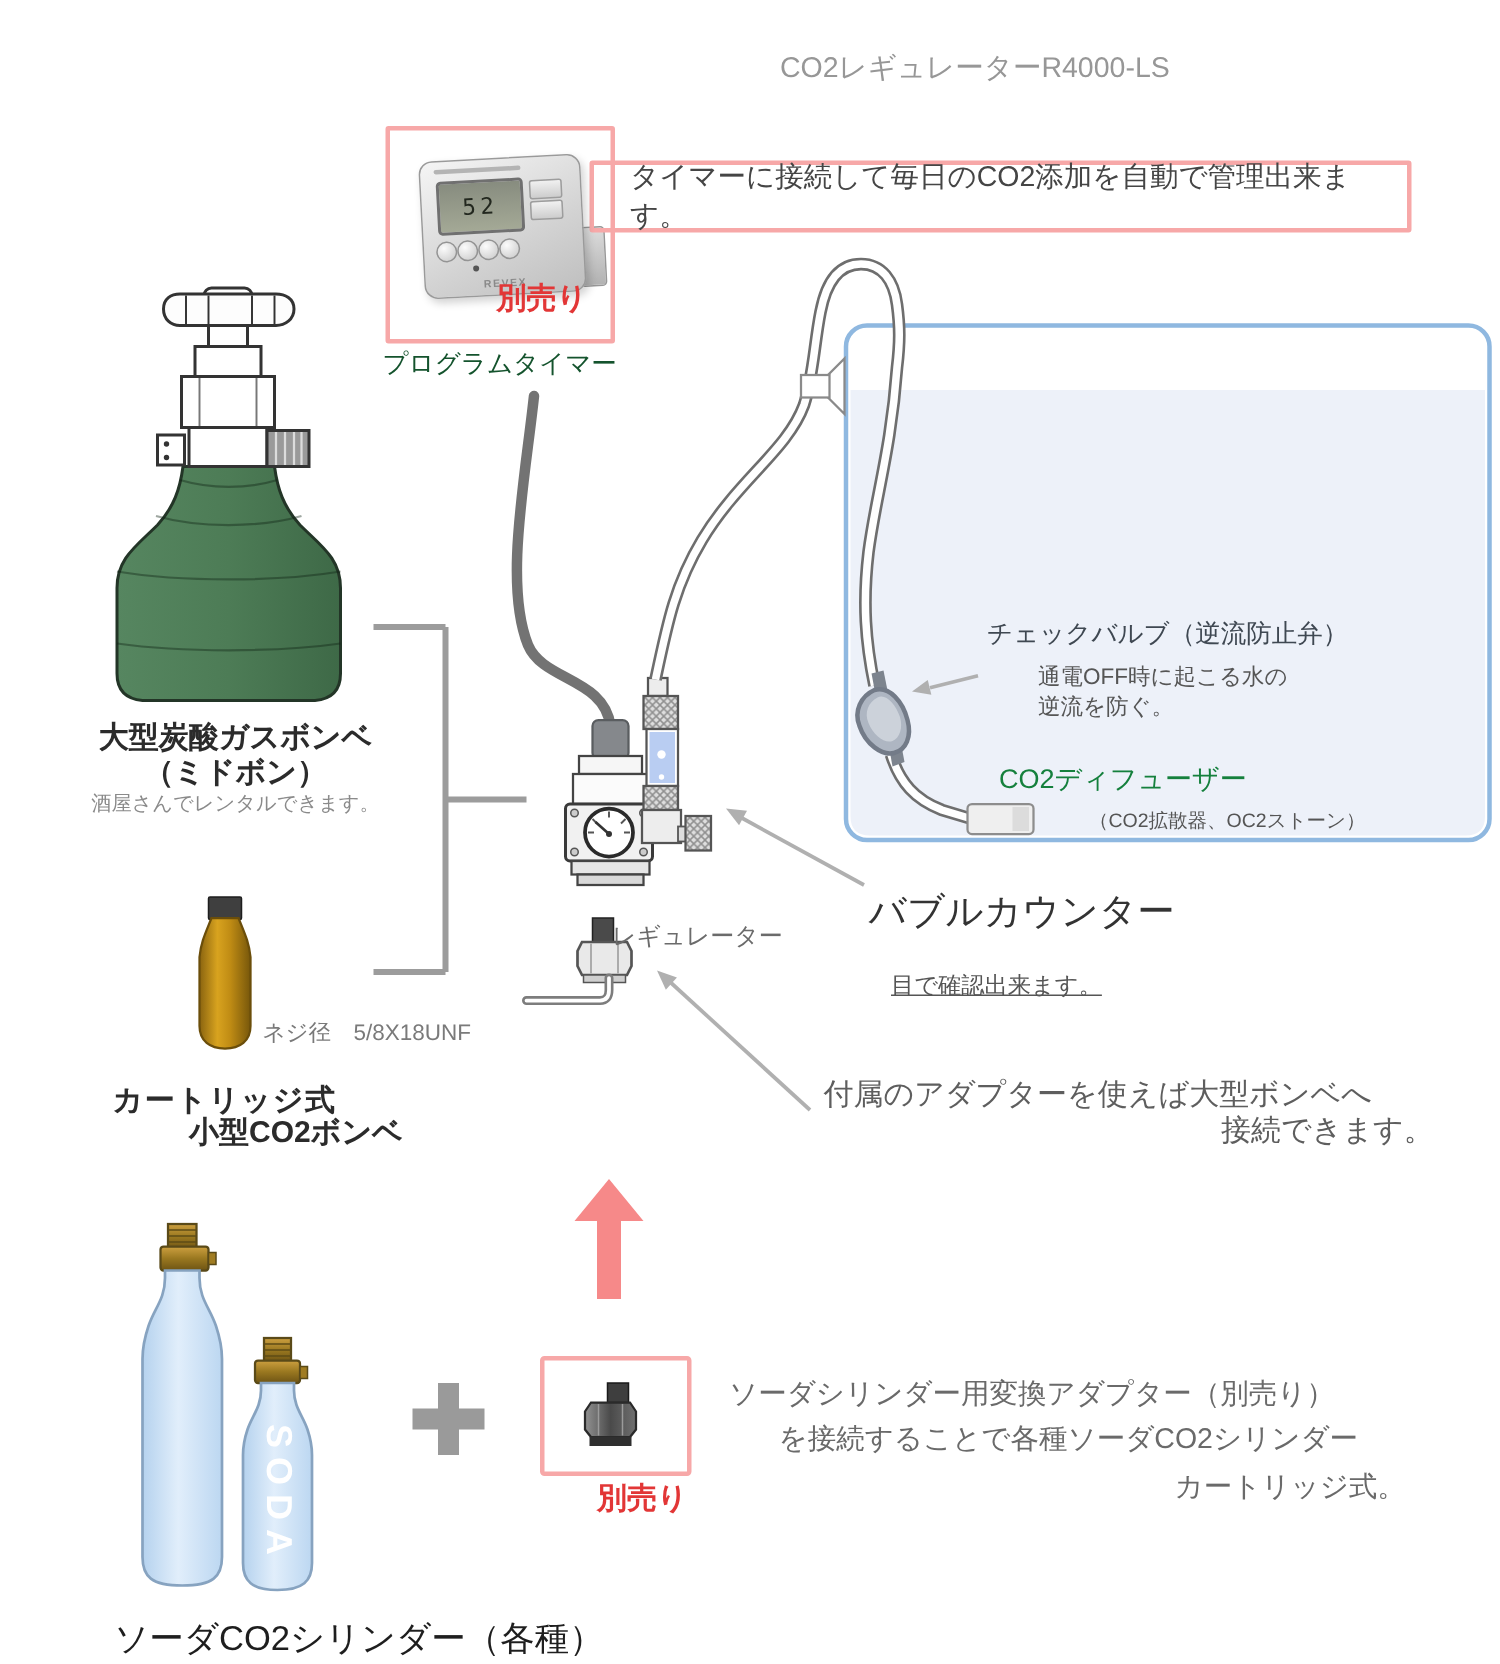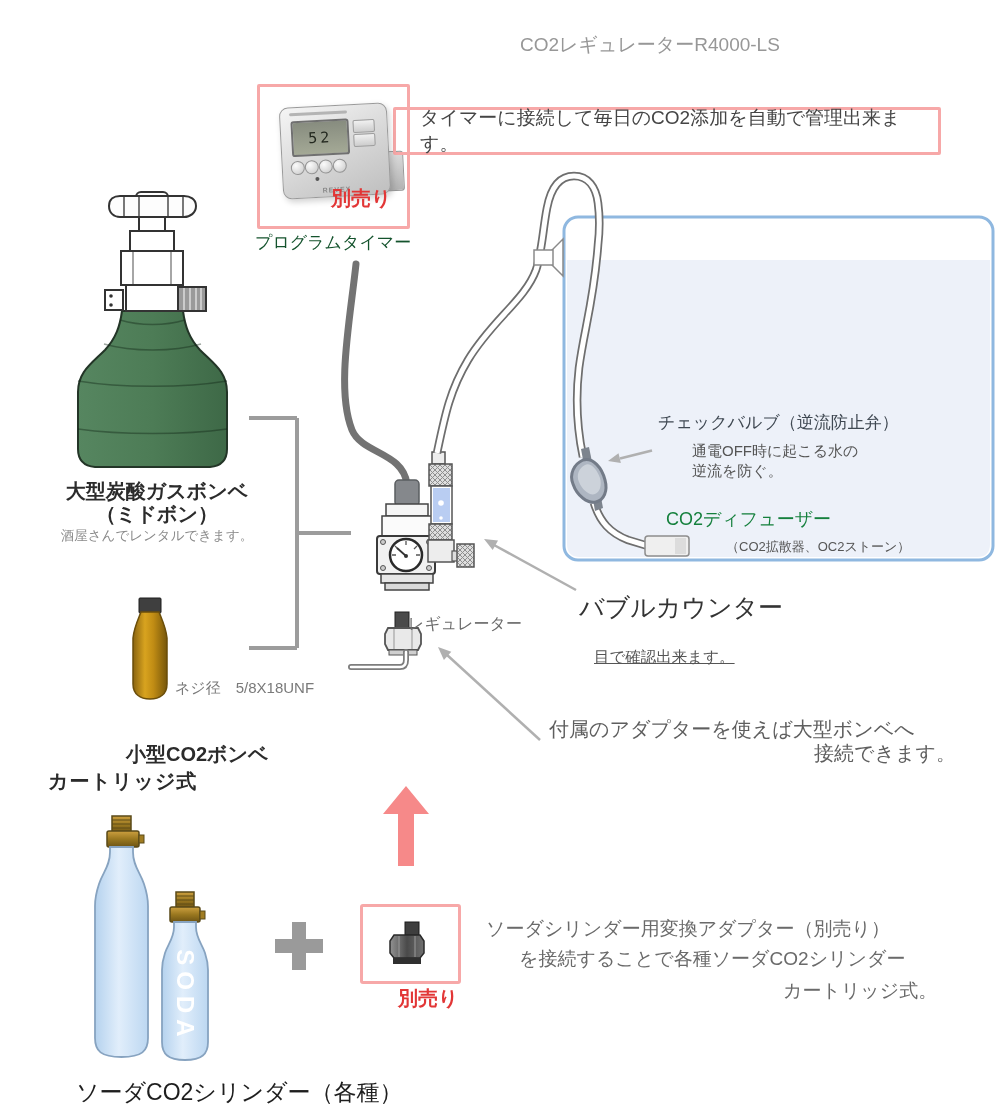--- a/index.html
+++ b/index.html
@@ -240,21 +240,21 @@
 </div>
 <div class="lbl red" style="left:331px;top:185px;">別売り</div>
 <div class="callout-box">タイマーに接続して毎日のCO2添加を自動で管理出来ます。</div>
 <div class="lbl" style="left:255px;top:231px;font-size:17px;color:#14532d;">プログラムタイマー</div>
 
 <div class="lbl b-title" style="left:57px;top:501px;width:200px;text-align:center;">（ミドボン）</div>
 <div class="lbl b-title" style="left:57px;top:478px;width:200px;text-align:center;">大型炭酸ガスボンベ</div>
 <div class="lbl" style="left:57px;top:527px;width:200px;text-align:center;font-size:13.5px;color:#8a8a8a;">酒屋さんでレンタルできます。</div>
 
 <div class="lbl" style="left:175px;top:679px;font-size:15px;color:#7a7a7a;">ネジ径　5/8X18UNF</div>
-<div class="lbl b-title" style="left:48px;top:720px;letter-spacing:1px;margin-top:48px;">カートリッジ式</div>
+<div class="lbl b-title" style="left:75px;top:720px;letter-spacing:1px;">カートリッジ式</div>
 <div class="lbl b-title" style="left:126px;top:741px;">小型CO2ボンベ</div>
 
 <div class="lbl" style="left:408px;top:588px;font-size:16px;color:#6b6b6b;margin-top:26px;">レギュレーター</div>
 
 <div class="lbl bold" style="left:658px;top:411px;font-size:17px;color:#3f4852;">チェックバルブ（逆流防止弁）</div>
 <div class="lbl" style="left:692px;top:442px;font-size:15px;">通電OFF時に起こる水の</div>
 <div class="lbl" style="left:692px;top:462px;font-size:15px;">逆流を防ぐ。</div>
 <div class="lbl" style="left:666px;top:507px;font-size:18px;color:#15803d;">CO2ディフューザー</div>
 <div class="lbl" style="left:726px;top:538px;font-size:13px;">（CO2拡散器、OC2ストーン）</div>
 

